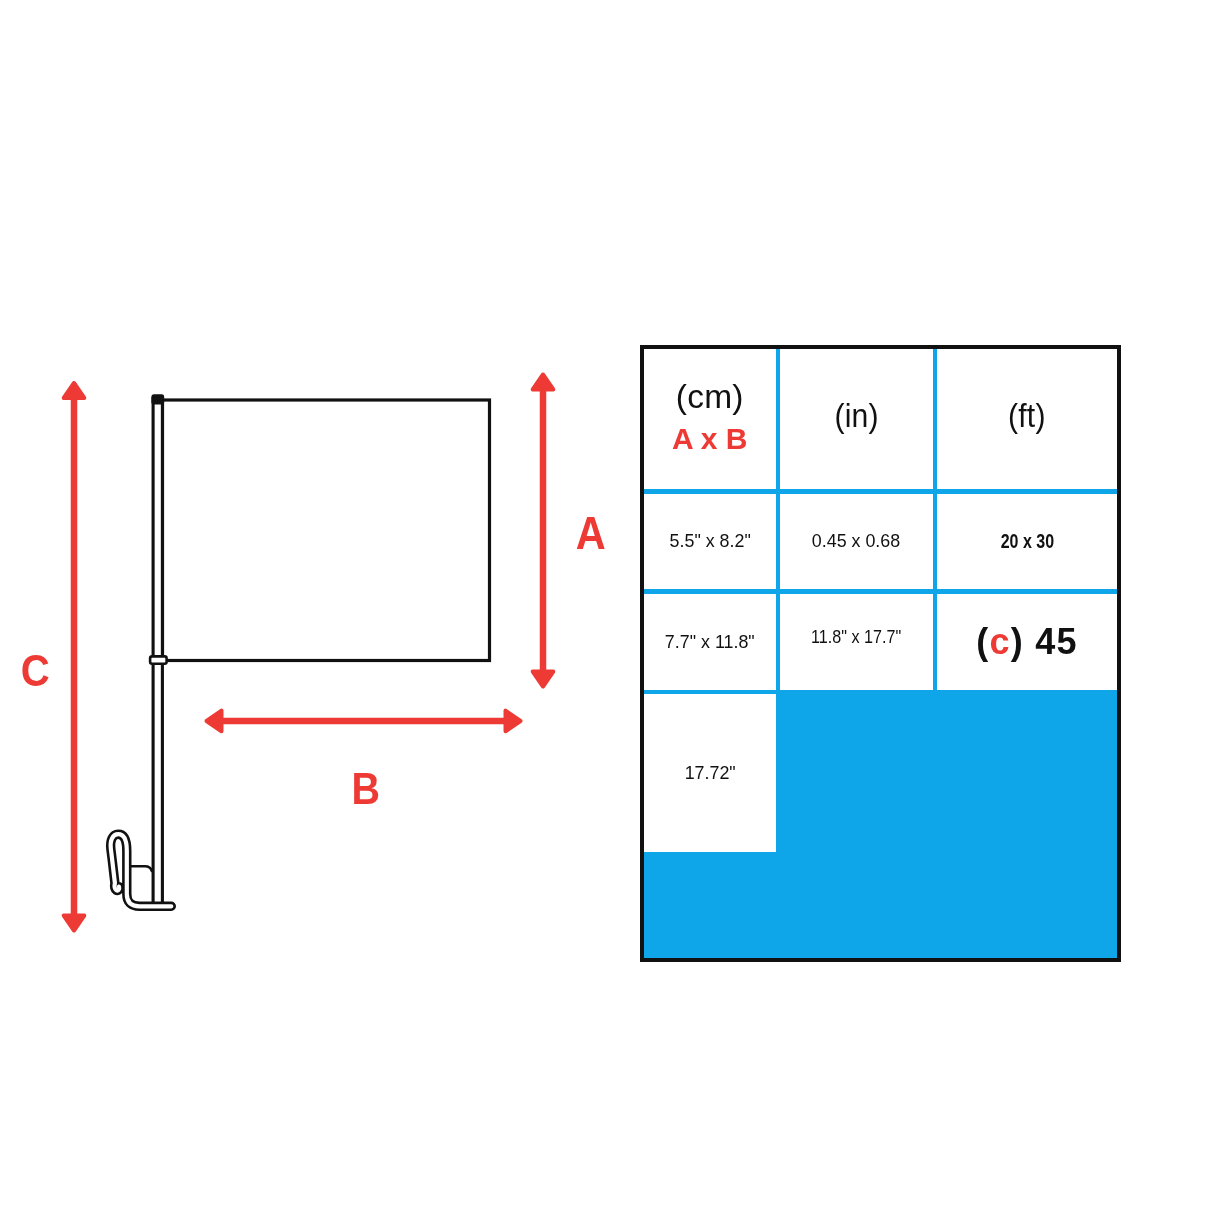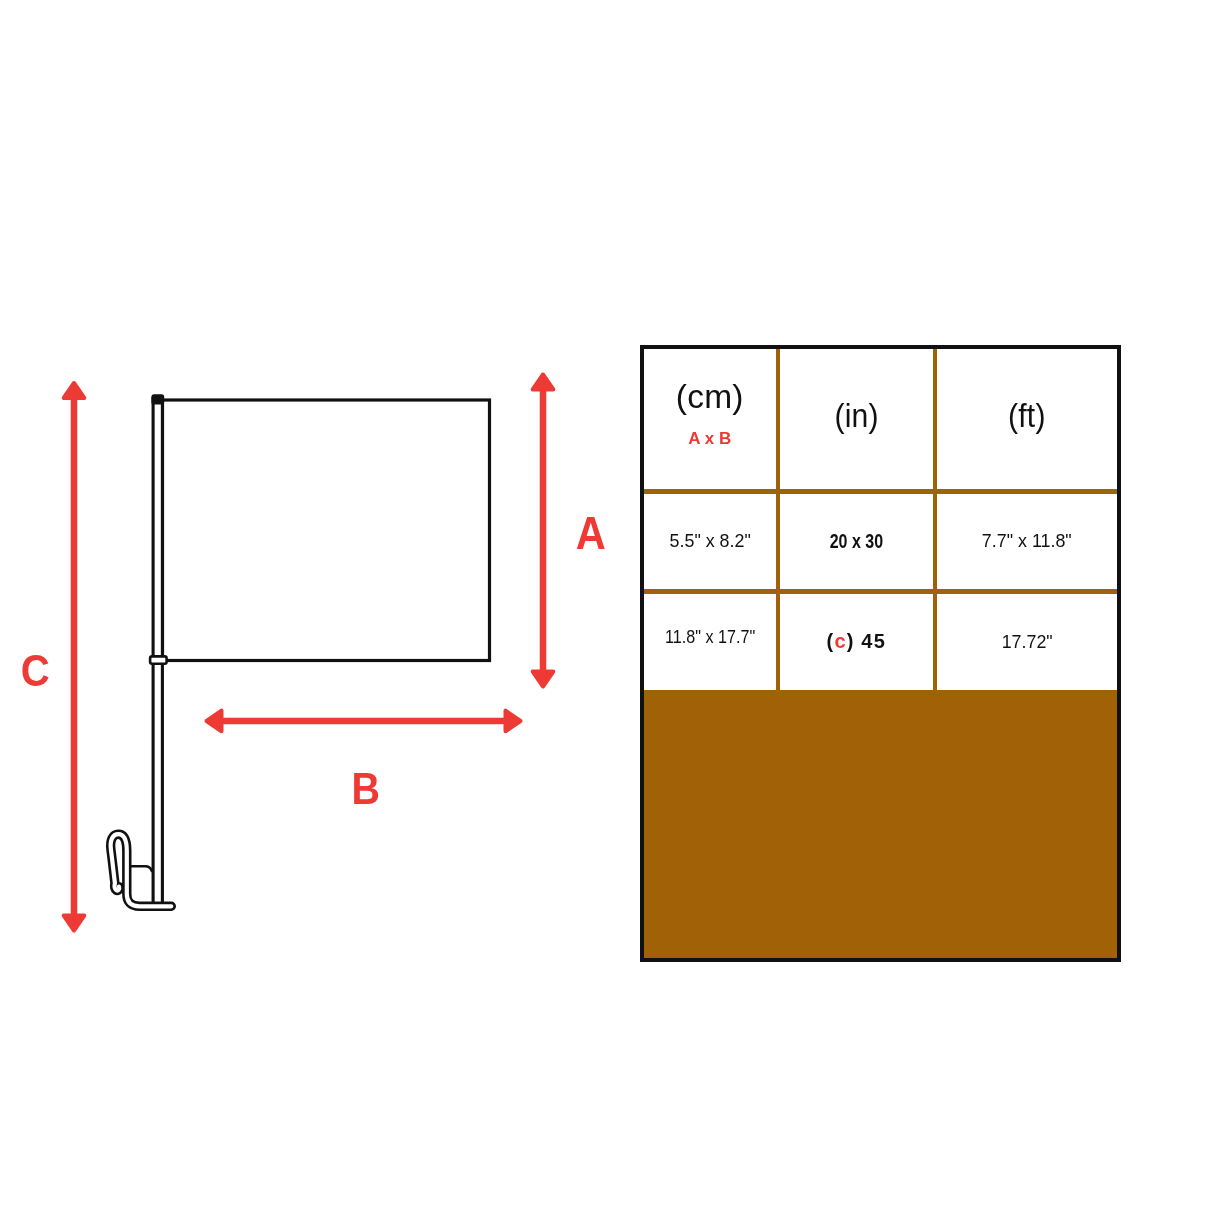--- a/index.html
+++ b/index.html
@@ -1,32 +1,32 @@
 <!DOCTYPE html>
 <html><head>
 <meta charset="utf-8">
 <style>
   html,body{margin:0;padding:0;background:#ffffff;}
   body{width:1214px;height:1214px;position:relative;font-family:"Liberation Sans",sans-serif;overflow:hidden;}
   svg text{font-family:"Liberation Sans",sans-serif;}
   #tbl{position:absolute;left:640px;top:345px;width:473px;height:609px;
-       background:#a16207;border:4px solid #111;display:grid;
+       background:#0ea5e9;border:4px solid #111;display:grid;
        grid-template-columns:131.5px 152.5px 1fr;
        grid-template-rows:140px 95.5px 96px 157.5px 1fr;
        gap:4.5px;color:#111;}
   .cell{background:#fff;display:flex;align-items:center;justify-content:center;flex-direction:column;}
   .unit{font-size:33.5px;letter-spacing:0.2px;line-height:36px;position:relative;top:-3px;}
   .narrow{transform:scaleX(0.9);}
-  .axb{font-size:17px;font-weight:bold;color:#ee3a34;letter-spacing:0px;line-height:35px;margin-top:4px;position:relative;top:-1px;}
+  .axb{font-size:30px;font-weight:bold;color:#ee3a34;letter-spacing:0px;line-height:35px;margin-top:4px;position:relative;top:-1px;}
   .sz{font-size:20px;font-weight:bold;display:inline-block;transform:scaleX(0.8);}
   .val{font-size:19px;display:inline-block;transform:scaleX(0.94);}
   .sz.up{transform:scaleX(0.8) translateY(-5px);}
   .val.up{transform:scaleX(0.94) translateY(-5px);}
   .val.tight{transform:scaleX(0.85) translateY(-5px);}
-  .crow{font-size:20px;font-weight:bold;letter-spacing:1.2px;}
+  .crow{font-size:36px;font-weight:bold;letter-spacing:1.2px;}
   .crow .c{color:#ee3a34;}
 </style>
 </head>
 <body>
 
 <svg width="1214" height="1214" viewBox="0 0 1214 1214" style="position:absolute;left:0;top:0;">
 
   <rect x="162.5" y="400" width="327" height="260.5" fill="#fff" stroke="#111" stroke-width="3.2"></rect>
 
   <g>
@@ -79,20 +79,23 @@
       <div class="unit narrow">(in)</div>
     </div>
 
   <div class="cell">
       <div class="unit narrow">(ft)</div>
     </div>
 
   <div class="cell">
       <span class="val">5.5" x 8.2"</span>
     </div>
+  <div class="cell">
+      <span class="val">0.45 x 0.68</span>
+    </div>
 
   <div class="cell">
       <span class="sz">20 x 30</span>
     </div>
   <div class="cell">
       <span class="val">7.7" x 11.8"</span>
     </div>
 
   <div class="cell">
       <span class="val tight">11.8" x 17.7"</span>

